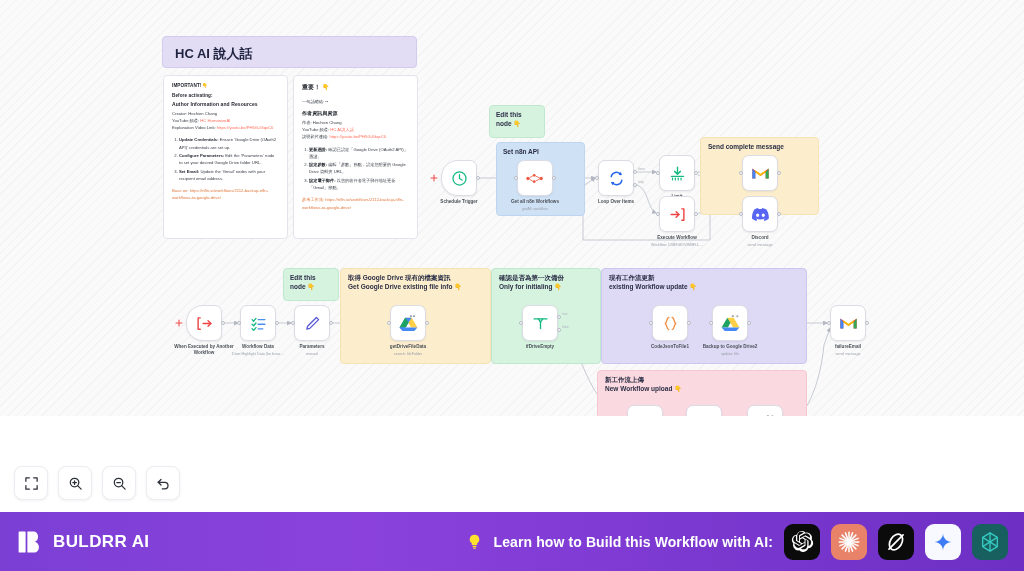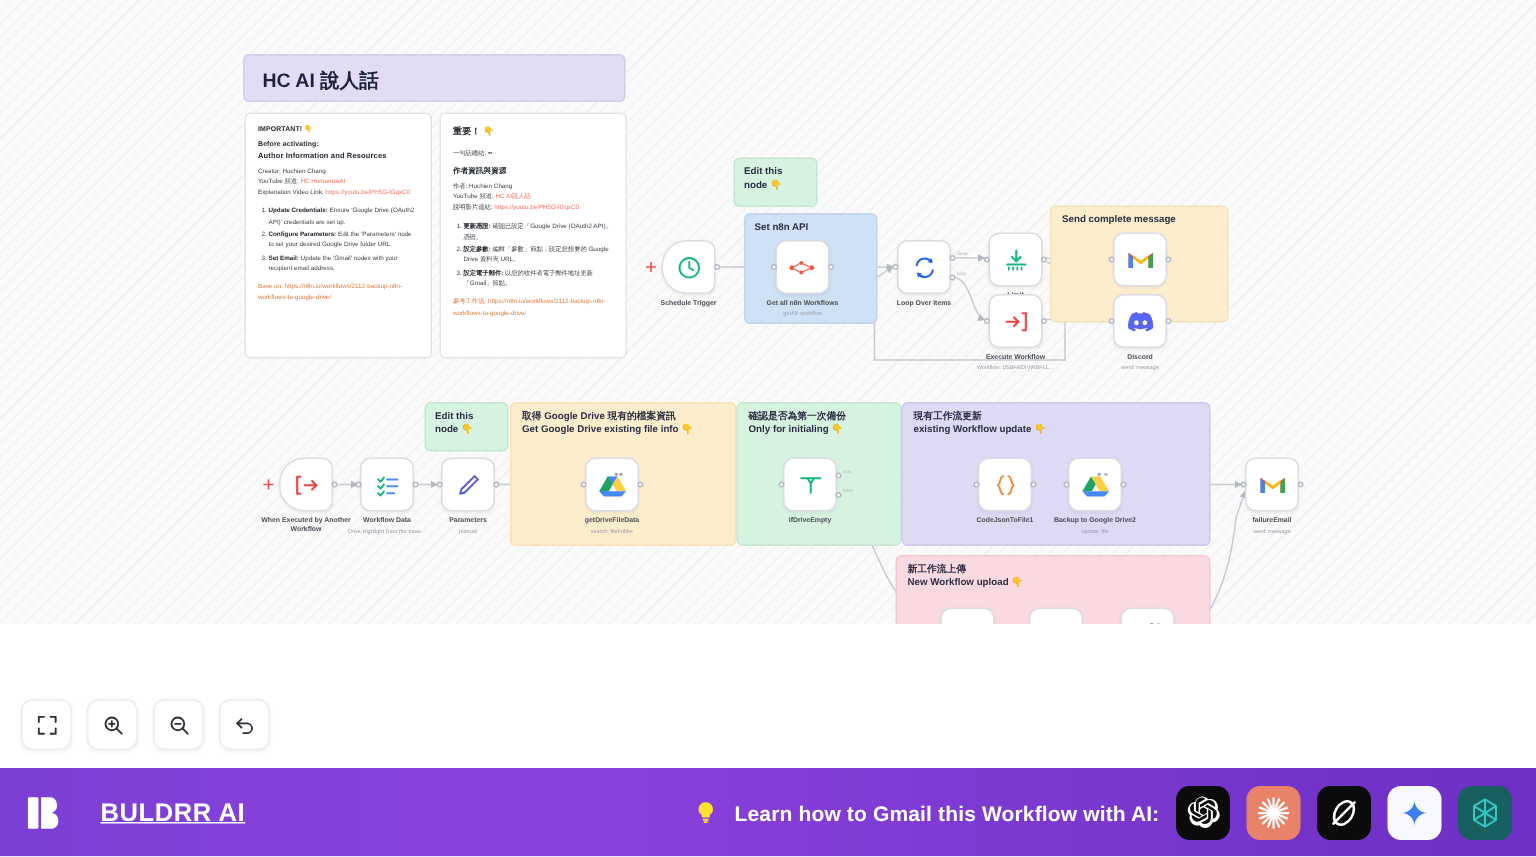--- a/index.html
+++ b/index.html
@@ -71,21 +71,21 @@
     display:flex; align-items:center; justify-content:center; cursor:pointer;
     box-shadow:0 1px 3px rgba(0,0,0,.06);
   }
 
   
   #bottombar {
     position:absolute; left:0; top:512px; width:1024px; height:59px;
     background:linear-gradient(90deg,#7b3fd4 0%,#8b42dd 35%,#7a38cf 70%,#6d2fc4 100%);
     display:flex; align-items:center; padding:0 16px; color:#fff;
   }
-  #brand { display:flex; align-items:center; gap:23px;text-decoration:underline; }
+  #brand { display:flex; align-items:center; gap:9px; }
   #brand-text { font-size:17px; font-weight:bold; letter-spacing:.4px; }
   #promo { margin-left:auto; display:flex; align-items:center; gap:11px; }
   #promo-text { font-size:14px; font-weight:bold; letter-spacing:.1px; }
   .ailogo {
     width:36px; height:36px; border-radius:9px;
     display:flex; align-items:center; justify-content:center; cursor:pointer;
   }
   .spacer { flex:1; }
 </style>
 </head>
@@ -581,21 +581,21 @@
     </div>
 
     <div class="spacer"></div>
 
     <div id="promo">
       <svg width="17" height="17" viewBox="0 0 24 24">
         <path d="M12 2.5 A6.6 6.6 0 0 0 8.2 14.6 L8.2 17 L15.8 17 L15.8 14.6 A6.6 6.6 0 0 0 12 2.5 z" fill="#ffe02e"></path>
         <rect x="9.2" y="18" width="5.6" height="1.9" rx=".9" fill="#ffe02e"></rect>
         <rect x="10" y="20.5" width="4" height="1.7" rx=".8" fill="#ffe02e"></rect>
       </svg>
-      <span id="promo-text">Learn how to Gmail this Workflow with AI:</span>
+      <span id="promo-text">Learn how to Build this Workflow with AI:</span>
 
       <div class="ailogo" style="background:#0b0b0b;">
         <svg width="23" height="23" viewBox="0 0 24 24">
           <path d="M21.6 10a5.4 5.4 0 0 0-.47-4.45A5.5 5.5 0 0 0 15.2 2.9a5.45 5.45 0 0 0-9.23 1.96A5.45 5.45 0 0 0 2.4 14a5.45 5.45 0 0 0 .47 4.45 5.5 5.5 0 0 0 5.93 2.65 5.45 5.45 0 0 0 9.23-1.96A5.45 5.45 0 0 0 21.6 10zM12.9 20.2a4.06 4.06 0 0 1-2.6-.94l.13-.07 4.32-2.49a.7.7 0 0 0 .35-.61v-6.1l1.83 1.06a.07.07 0 0 1 .04.05v5.04a4.08 4.08 0 0 1-4.07 4.06zM4.16 16.5a4.05 4.05 0 0 1-.49-2.72l.13.08 4.32 2.49a.7.7 0 0 0 .7 0l5.28-3.05v2.11a.07.07 0 0 1-.03.06l-4.37 2.52a4.08 4.08 0 0 1-5.54-1.49zM3.02 7.5a4.06 4.06 0 0 1 2.12-1.78v5.13a.7.7 0 0 0 .35.6l5.27 3.05-1.83 1.05a.07.07 0 0 1-.06 0L4.46 13a4.08 4.08 0 0 1-1.44-5.5zm15 3.49L12.74 7.9l1.83-1.05a.07.07 0 0 1 .06 0l4.37 2.52a4.06 4.06 0 0 1-.63 7.33v-5.13a.7.7 0 0 0-.35-.59zm1.82-2.74l-.13-.08-4.31-2.5a.7.7 0 0 0-.71 0L9.42 8.7V6.6a.07.07 0 0 1 .03-.06l4.37-2.52a4.07 4.07 0 0 1 6.04 4.22zM8.42 11.99L6.6 10.94a.07.07 0 0 1-.04-.06V5.85a4.07 4.07 0 0 1 6.68-3.13l-.13.08-4.32 2.49a.7.7 0 0 0-.35.6zm1-2.14l2.35-1.36 2.36 1.36v2.72l-2.35 1.36-2.36-1.36z" fill="#fff"></path>
         </svg>
       </div>
 
       <div class="ailogo" style="background:#e8836a;">
         <svg width="24" height="24" viewBox="0 0 24 24">
           <g stroke="#fff" stroke-width="1.5" stroke-linecap="round">

